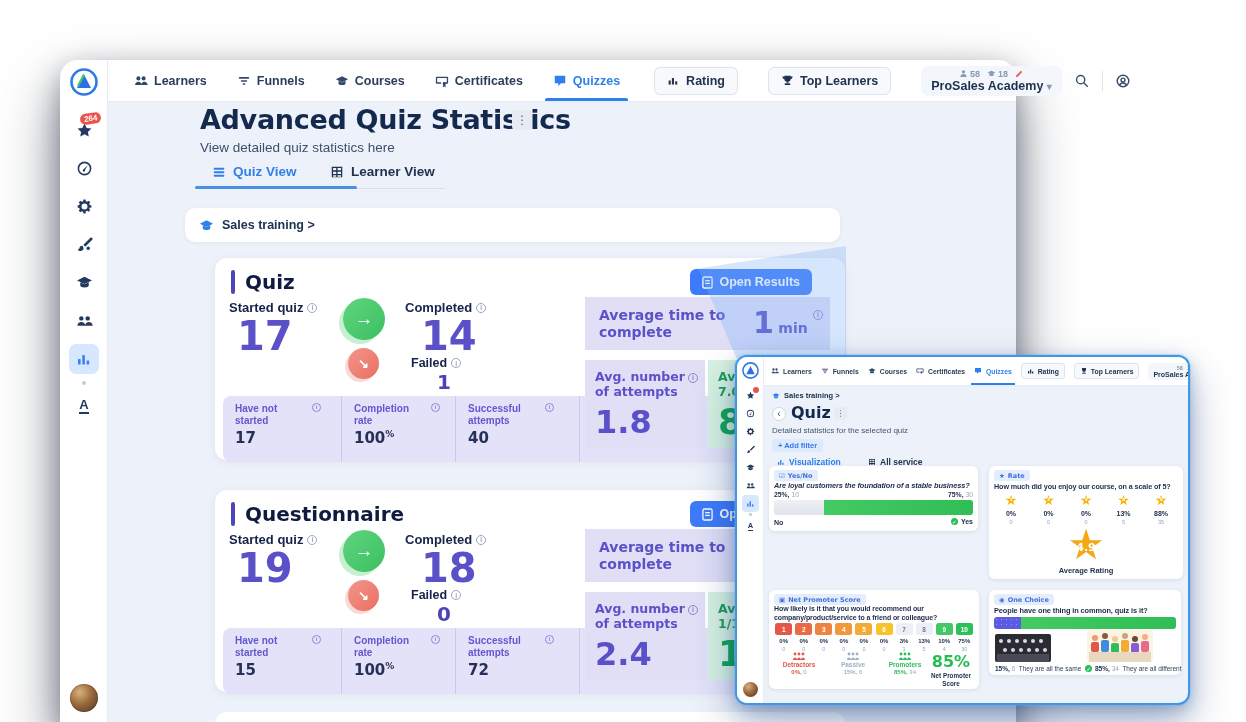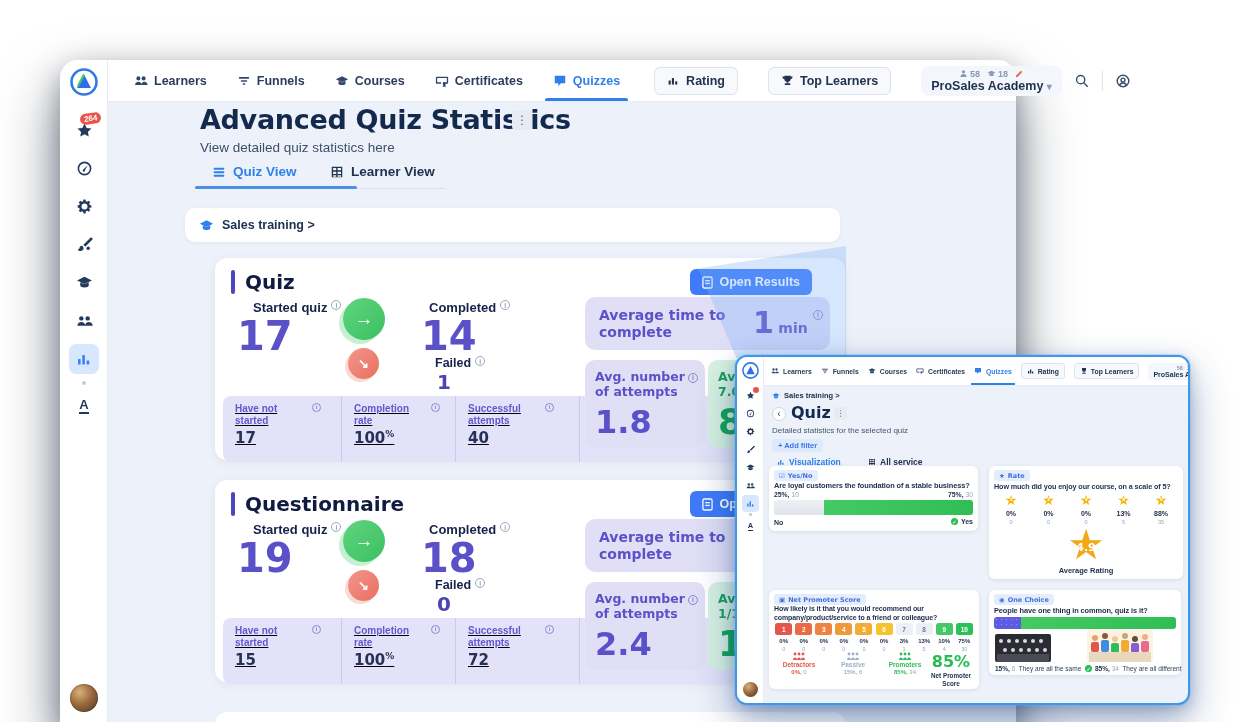--- a/index.html
+++ b/index.html
@@ -75,45 +75,45 @@
 
   .stat-card { position:absolute; left:107px; width:630px; height:202px; background:#fff;
     border-radius:12px; box-shadow:0 2px 8px rgba(30,50,90,.07); }
   .card-head { position:absolute; left:16px; top:12px; display:flex; align-items:center; gap:10px; }
   .tbar { width:4px; height:24px; background:#4f46ba; border-radius:2px; }
   .card-title { font-size:20px; font-weight:800; color:#101c3f; font-family:"DejaVu Sans",sans-serif; }
   .open-results { position:absolute; right:33px; top:11px; height:26px; background:#3e7bfa;
     border-radius:6px; color:#fff; font-size:12.5px; font-weight:700; display:flex; align-items:center;
     gap:6px; padding:0 12px; cursor:pointer; }
   .open-results svg { width:11px; height:13px; fill:none; stroke:#fff; stroke-width:1.4; }
-  .stat-lab { font-size:13px; font-weight:700; color:#15234a; display:flex; gap:4px; align-items:flex-start;margin-left:24px; }
+  .stat-lab { font-size:13px; font-weight:700; color:#15234a; display:flex; gap:4px; align-items:center; }
   .inf { display:inline-flex; width:10px; height:10px; border:1px solid #9aa7bd; color:#9aa7bd;
     border-radius:50%; font-size:7px; font-weight:700; align-items:center; justify-content:center;
     font-style:normal; }
   .bignum { font-size:40px; font-weight:800; color:#5a50c8; font-family:"DejaVu Sans",sans-serif;
     line-height:1; }
   .circ-green { position:absolute; left:128px; top:40px; width:42px; height:42px; border-radius:50%;
     background:linear-gradient(135deg,#5fd57f,#3cbf61); color:#fff; font-size:19px; font-weight:700;
     display:flex; align-items:center; justify-content:center;
     box-shadow:-4px 4px 0 rgba(95,213,127,.35); }
   .circ-red { position:absolute; left:133px; top:90px; width:31px; height:31px; border-radius:50%;
     background:linear-gradient(135deg,#f2968b,#ea6f60); color:#fff; font-size:13px; font-weight:700;
     display:flex; align-items:center; justify-content:center;
     box-shadow:-3px 3px 0 rgba(240,150,139,.35); }
   .substats { position:absolute; left:8px; top:138px; width:516px; height:66px; background:#e3e2f8;
-    border-radius:8px; display:flex;text-decoration:underline; }
+    border-radius:8px; display:flex; }
   .sscol { padding:7px 10px 0 12px; position:relative; }
   .sscol + .sscol { border-left:1px solid #cac9ec; }
   .sslab { font-size:10px; font-weight:700; color:#6157cf; line-height:1.15; width:70px; position:relative; }
   .sslab .inf { position:absolute; right:-16px; top:0; width:9px; height:9px; font-size:6px;
     border-color:#8f86d8; color:#8f86d8; }
   .ssval { font-size:15px; font-weight:800; color:#273056; margin-top:3px;
     font-family:"DejaVu Sans",sans-serif; }
   .ssval .u { font-size:9px; font-style:normal; vertical-align:top; }
-  .panel { position:absolute; border-radius:10px; }
+  .panel { position:absolute; border-radius:0; }
   .p-purple { background:#e0dff6; }
   .p-green { background:#d7f2e1; }
   .plab { font-size:14px; font-weight:800; color:#5b51c9; line-height:1.2;
     font-family:"DejaVu Sans",sans-serif; }
   .pval { font-weight:800; color:#5a50c8; font-family:"DejaVu Sans",sans-serif; line-height:1; }
   .g-lab { color:#1f9d57; } .g-val { color:#12a653; }
   .p-inf { position:absolute; right:7px; top:6px; }
   .p-inf .inf { border-color:#8a87c9; color:#8a87c9; }
 
   .peek-card { position:absolute; left:107px; top:610px; width:630px; height:60px; background:#fff;
@@ -480,21 +480,21 @@
         <div class="abs plab" style="left:10px; top:9px; width:95px; font-size:12.5px;">Avg. number of attempts</div>
         <div class="p-inf"><i class="inf">i</i></div>
         <div class="abs pval" style="left:10px; top:46px; font-size:32px;">1.8</div>
       </div>
       <div class="panel p-green" style="left:493px; top:102px; width:122px; height:88px;">
         <div class="abs plab g-lab" style="left:10px; top:9px; font-size:12.5px;"><span>Avg</span><br><span>7.0</span></div>
         <div class="abs pval g-val" style="left:10px; top:44px; font-size:36px;">8</div>
       </div>
     </div>
 
-    <div class="stat-card" style="top:378px;padding-left:44px;">
+    <div class="stat-card" style="top:388px;padding-left:44px;">
       <div class="card-head">
           <div class="tbar"></div>
         <div class="card-title">Questionnaire</div>
         </div>
       <div class="open-results">
         <svg viewBox="0 0 12 14">
             <rect x="1" y="1" width="10" height="12" rx="1.5"></rect>
             <line x1="3.5" y1="5" x2="8.5" y2="5"></line>
             <line x1="3.5" y1="8" x2="8.5" y2="8"></line>
           </svg>
@@ -708,21 +708,21 @@
       <span>All service</span>
     </div>
     <div class="o-tabline-gray"></div>
     <div class="o-tabline-blue"></div>
 
     <div class="chart-card" style="left:5px; top:80px; width:209px; height:65px;">
       <div class="cbadge">
           <span>☑</span>
           <span>Yes/No</span>
         </div>
-      <div class="cq" style="top:15px;">Are loyal customers the foundation of a stable business?</div>
+      <div class="cq" style="top:15px;font-style:italic;">Are loyal customers the foundation of a stable business?</div>
       <div class="abs" style="left:5px; top:25px; font-size:6.8px; font-weight:800; color:#1d2c4c;"><span>25%</span>, <span class="gray-sm">10</span></div>
       <div class="abs" style="right:5px; top:25px; font-size:6.8px; font-weight:800; color:#1d2c4c;"><span>75%</span>, <span class="gray-sm">30</span></div>
       <div class="bar" style="left:5px; right:5px; top:34px;">
         <div class="seg-gray" style="width: 25%;"></div>
         <div class="seg-green" style="width: 75%;"></div>
       </div>
       <div class="abs" style="left:5px; top:53px; font-size:7px; font-weight:800; color:#1d2c4c;">No</div>
       <div class="abs" style="right:5px; top:52px; font-size:7px; font-weight:800; color:#1d2c4c; display:flex; gap:3px; align-items:center;">
           <span class="chk">✓</span>
           <span>Yes</span>

